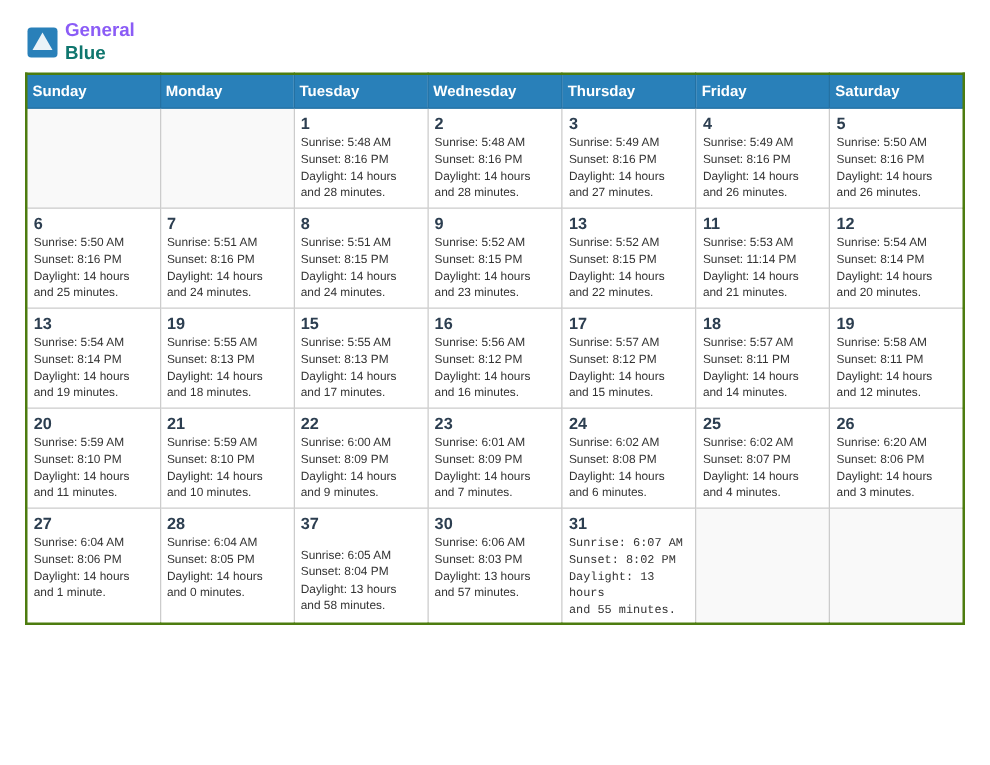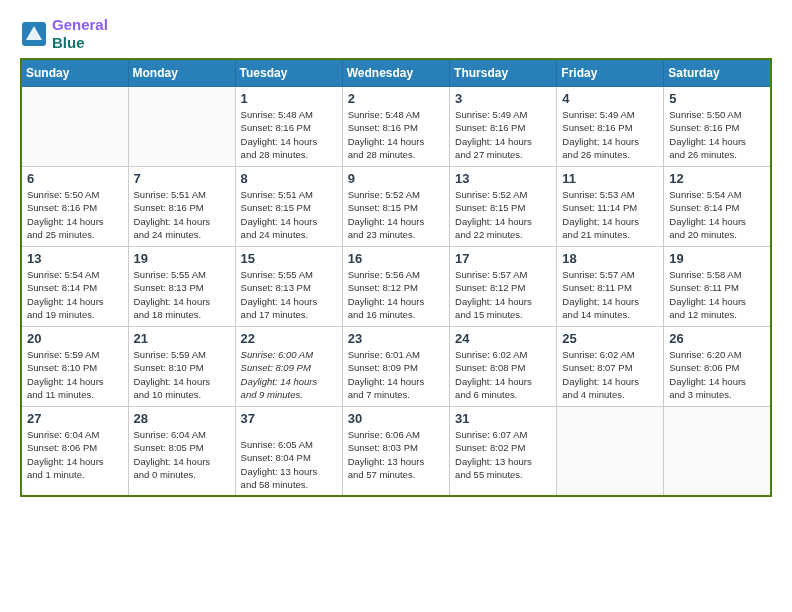--- a/index.html
+++ b/index.html
@@ -276,21 +276,21 @@
         </td>
         <td>
           <span class="day-num">21</span>
           <div class="day-info" style="white-space: pre-line;">Sunrise: 5:59 AM
 Sunset: 8:10 PM
 Daylight: 14 hours
 and 10 minutes.</div>
         </td>
         <td>
           <span class="day-num">22</span>
-          <div class="day-info" style="white-space: pre-line; font-style: italic;">Sunrise: 6:00 AM
+          <div class="day-info" style="white-space: pre-line;">Sunrise: 6:00 AM
 Sunset: 8:09 PM
 Daylight: 14 hours
 and 9 minutes.</div>
         </td>
         <td>
           <span class="day-num">23</span>
           <div class="day-info" style="white-space: pre-line;">Sunrise: 6:01 AM
 Sunset: 8:09 PM
 Daylight: 14 hours
 and 7 minutes.</div>
@@ -341,21 +341,21 @@
         </td>
         <td>
           <span class="day-num">30</span>
           <div class="day-info" style="white-space: pre-line;">Sunrise: 6:06 AM
 Sunset: 8:03 PM
 Daylight: 13 hours
 and 57 minutes.</div>
         </td>
         <td>
           <span class="day-num">31</span>
-          <div class="day-info" style="white-space: pre-line;">Sunrise: 6:07 AM
+          <div class="day-info" style="white-space: pre-line; font-family: Liberation Mono, monospace;">Sunrise: 6:07 AM
 Sunset: 8:02 PM
 Daylight: 13 hours
 and 55 minutes.</div>
         </td>
         <td class="empty"></td>
         <td class="empty"></td>
       </tr>
     </tbody>
 </table>
 

